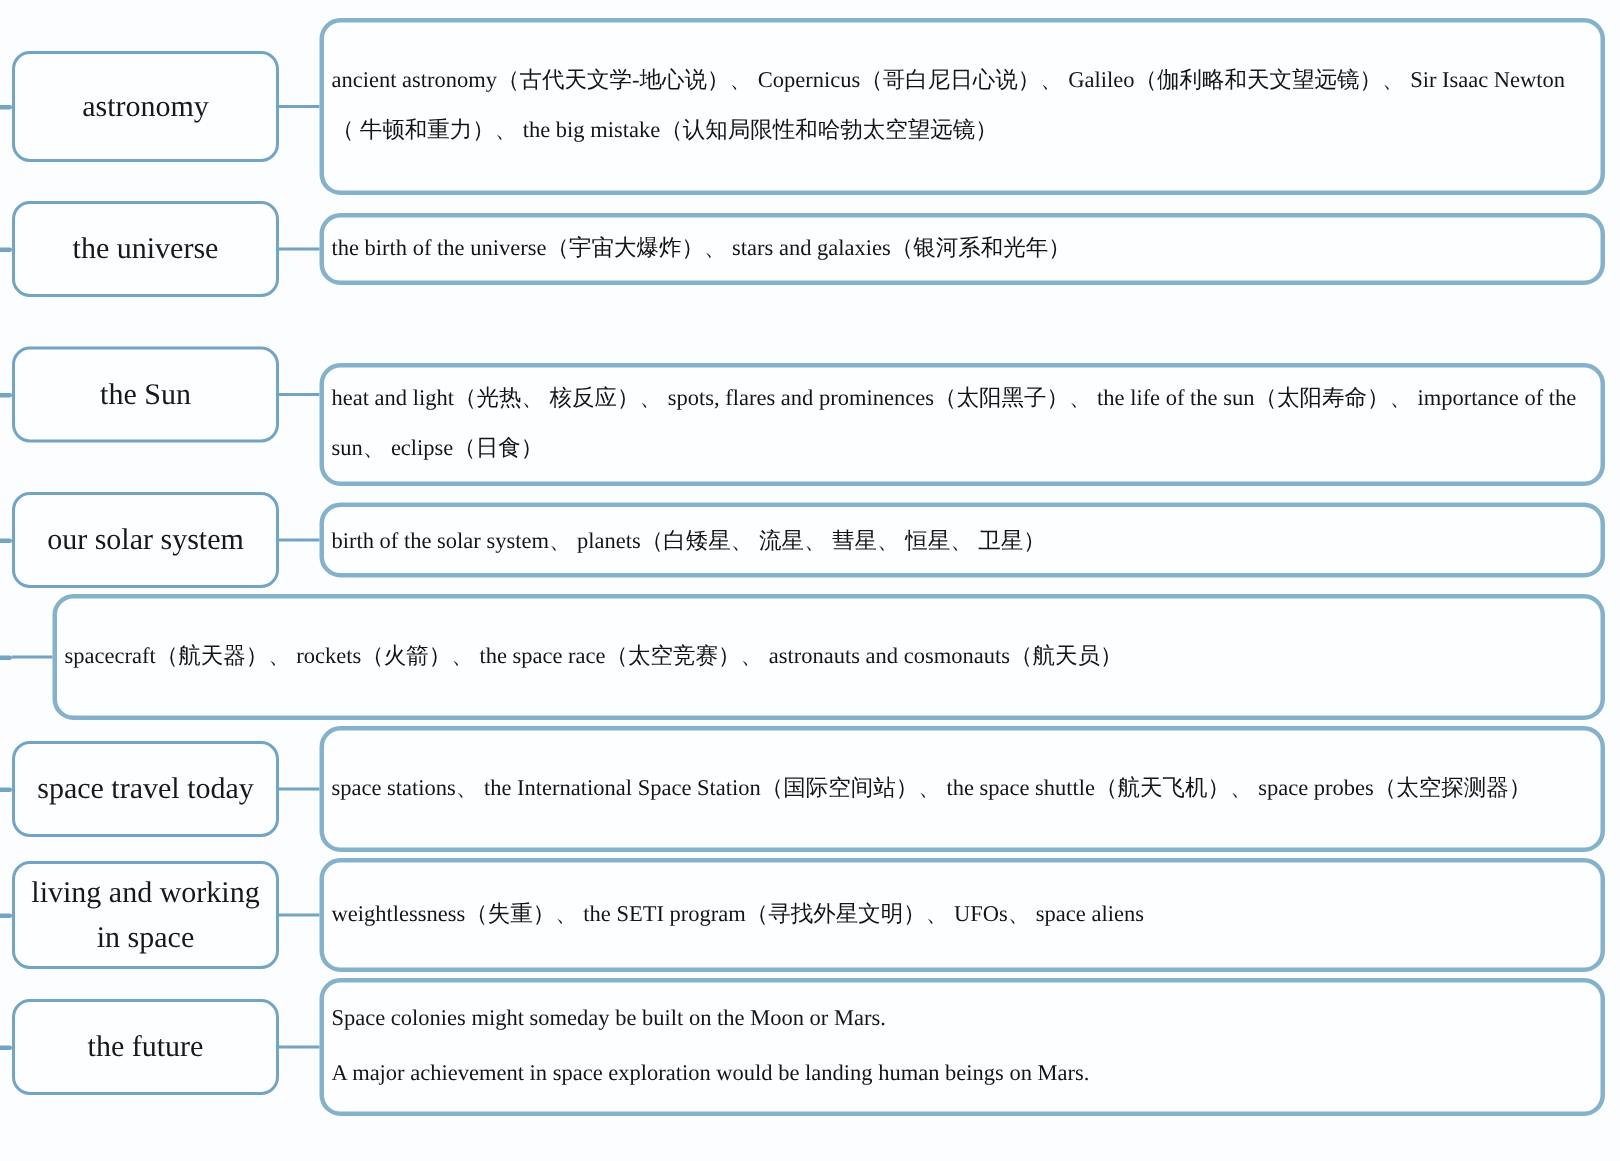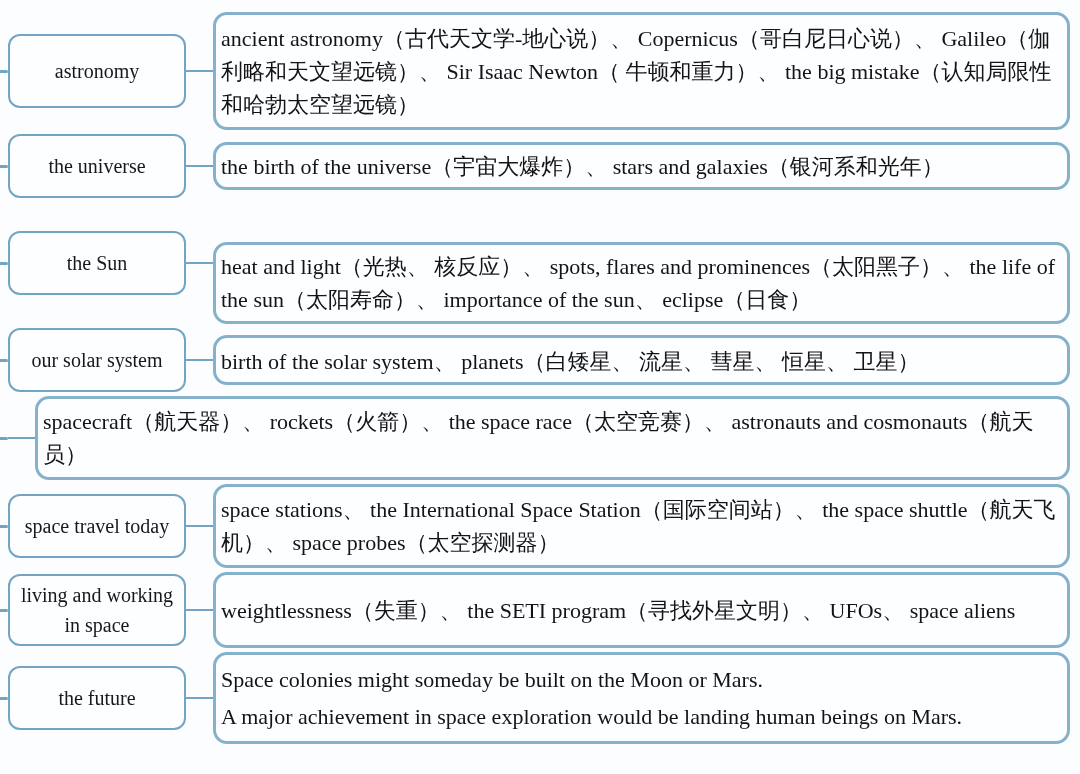--- a/index.html
+++ b/index.html
@@ -51,31 +51,31 @@
   }
   .content-box {
     flex: 1 1 auto;
     border: 3px solid #85b2ca;
     border-radius: 14px;
     background: #fdfeff;
     display: flex;
     flex-direction: column;
     justify-content: center;
     padding: 4px 10px 4px 5px;
-    font-size: 22px;
+    font-size: 15px;
     line-height: 33px;
     color: #141416;
   }
   .content-box p { margin: 0; }
   .content-box p:empty { display: none; }
   .r1 .content-box { min-height: 118px; }
   .r2 .content-box { min-height: 48px; }
   .r3 .content-box { min-height: 82px; margin-top: 40px; }
   .r4 .content-box { min-height: 50px; justify-content: flex-end; }
-  .r5 .content-box { min-height: 84px; align-items: center; }
+  .r5 .content-box { min-height: 84px; }
   .r6 .content-box { min-height: 48px; }
   .r7 .content-box { min-height: 84px; }
   .r8 .content-box { min-height: 76px; justify-content: center; }
   .r9 .content-box { min-height: 92px; justify-content: space-evenly; }
   .r1 .topic-box { min-height: 74px; text-align: right; }
 
   
   .watermark {
     position: absolute;
     right: 2px;

